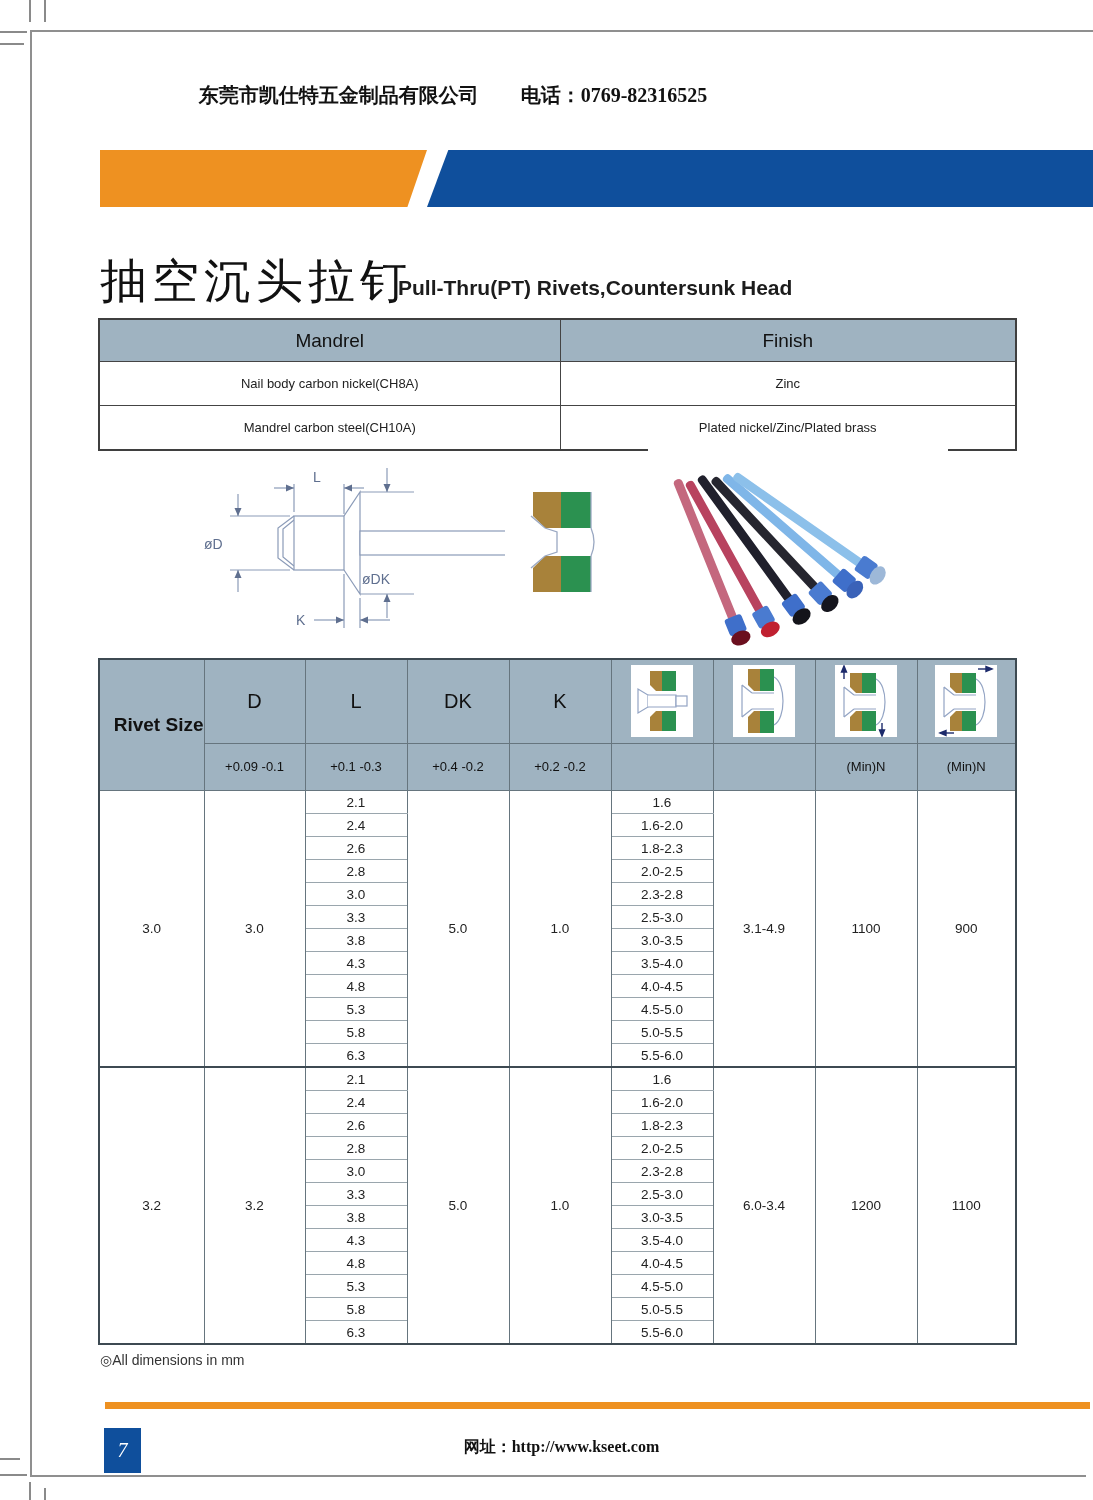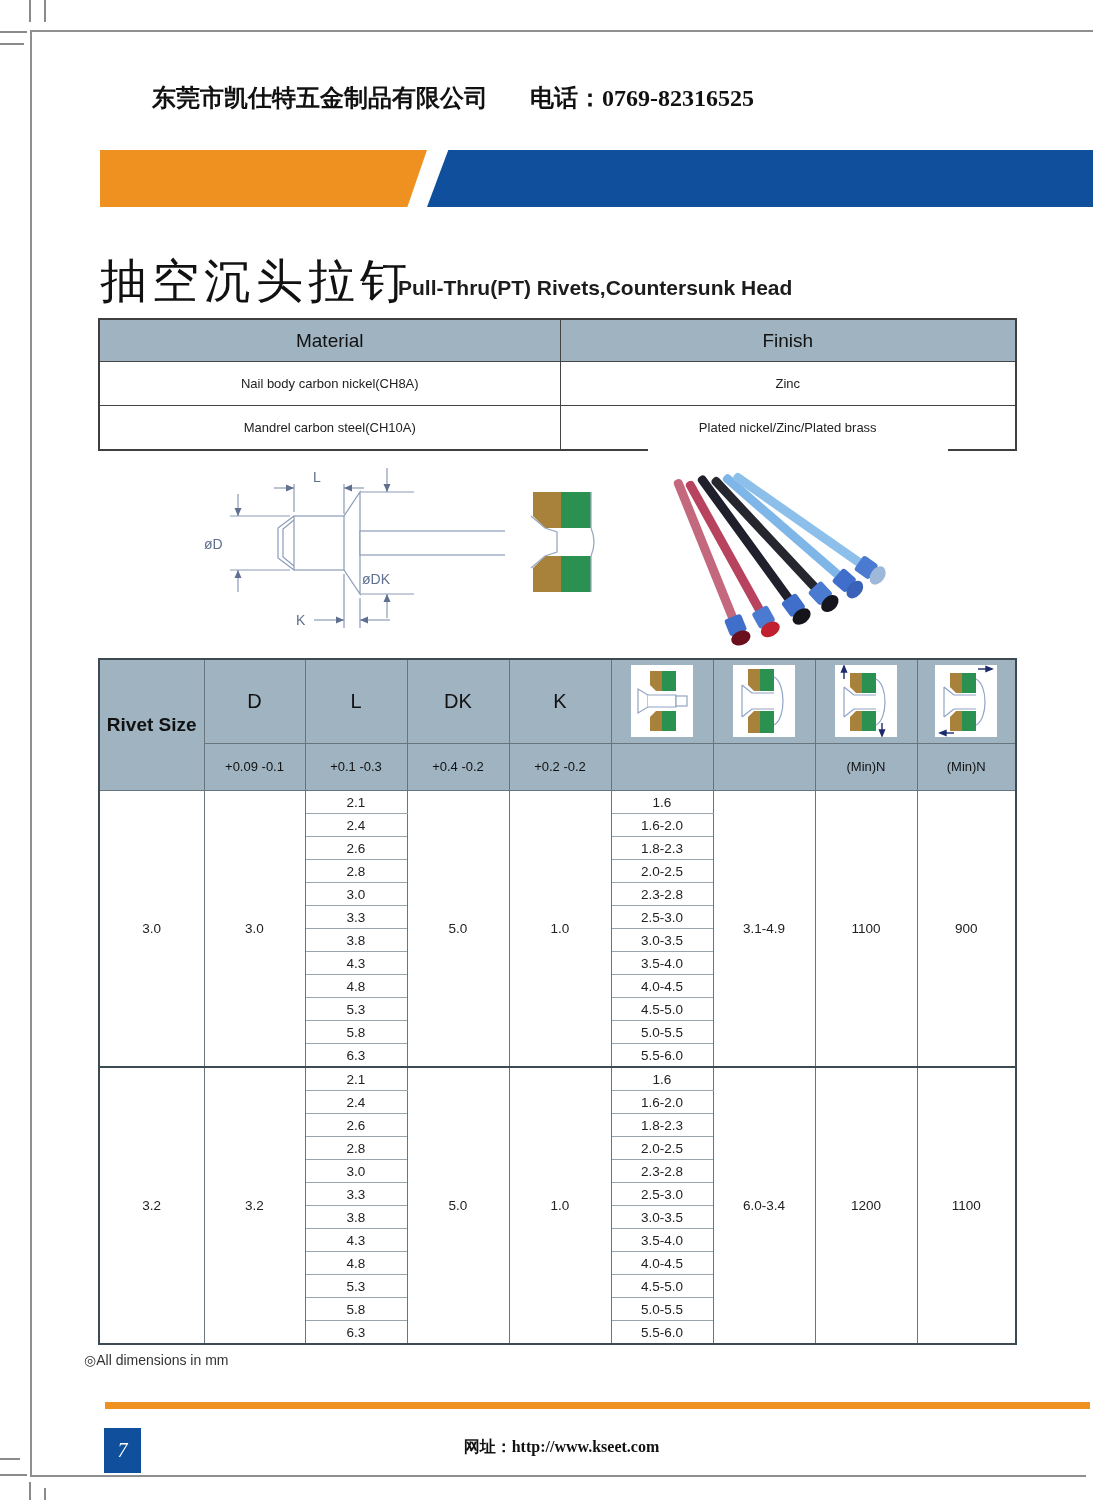--- a/index.html
+++ b/index.html
@@ -9,21 +9,21 @@
   
   .mark{position:absolute;background:#8a8a8a;}
 
   
   .frame-top{position:absolute;left:30px;top:30px;width:1063px;height:2px;background:#8f8f8f;}
   .frame-left{position:absolute;left:30px;top:30px;width:2px;height:1446px;background:#8f8f8f;}
   .frame-bottom{position:absolute;left:30px;top:1475px;width:1056px;height:2px;background:#8f8f8f;}
 
   
   .company-line{position:absolute;left:30px;top:82px;width:846px;text-align:center;
-    font-family:"Liberation Serif",serif;font-weight:bold;font-size:24px;color:#111;}
+    font-family:"Liberation Serif",serif;font-weight:bold;font-size:20px;color:#111;}
   .company-line .phone{margin-left:42px;}
 
   
   .banner-orange{position:absolute;left:100px;top:150px;width:327px;height:57px;background:#EE9121;
     clip-path:polygon(0 0,100% 0,94% 100%,0 100%);}
   .banner-blue{position:absolute;left:427px;top:150px;width:666px;height:57px;background:#0F4F9C;
     clip-path:polygon(3.2% 0,100% 0,100% 100%,0 100%);}
 
   
   .title-cn{position:absolute;left:100px;top:250px;font-size:47px;font-weight:normal;letter-spacing:5px;color:#111;text-align:right;}
@@ -39,28 +39,28 @@
   
   .fig{position:absolute;}
   .cad text{font-family:"Liberation Sans",sans-serif;font-size:14px;fill:#5f6f8f;}
 
   
   .spec-table{position:absolute;left:98px;top:658px;width:917px;border-collapse:collapse;table-layout:fixed;
     border:2px solid #3d4a52;}
   .spec-table th,.spec-table td{border:1px solid #66757e;padding:0;}
   .spec-table th{background:#9FB3C1;font-weight:400;color:#111;}
   .spec-table .lbl{font-size:20px;}
-  .spec-table .rivet-size-h{font-size:19px;font-weight:bold;}
+  .spec-table .rivet-size-h{font-size:19px;font-weight:bold;text-align:right;}
   .spec-table .tol{font-size:13px;height:46px;margin-top:30px;}
   .spec-table td{background:#ffffff;font-size:13.5px;text-align:center;color:#222;height:22px;}
   .spec-table td.per-row{border-top:1px solid #9aa6ad;border-bottom:1px solid #9aa6ad;}
   .spec-table tr.group-start td{border-top:2px solid #3d4a52;}
   .icon-card{width:62px;height:72px;background:#fff;margin:4px auto;display:flex;align-items:center;justify-content:center;}
 
-  .footnote{position:absolute;left:84px;top:1352px;font-size:14px;color:#333;}
+  .footnote{position:absolute;left:100px;top:1352px;font-size:14px;color:#333;}
 
   
   .footer-bar{position:absolute;left:105px;top:1402px;width:985px;height:7px;background:#EE9121;}
   .page-num-box{position:absolute;left:104px;top:1428px;width:37px;height:45px;background:#0F4F9C;
     color:#fff;font-family:"Liberation Serif",serif;font-style:italic;font-size:20px;
     display:flex;align-items:center;justify-content:center;}
   .footer-site{position:absolute;left:30px;top:1437px;width:1063px;text-align:center;
     font-family:"Liberation Serif",serif;font-weight:bold;font-size:16px;color:#111;}
 </style>
 </head>
@@ -91,21 +91,21 @@
   <div class="title-cn">抽空沉头拉钉</div>
   <div class="title-en">Pull-Thru(PT) Rivets,Countersunk Head</div>
 
   <table class="material-table">
     <colgroup>
         <col style="width:461px;">
         <col style="width:456px;">
       </colgroup>
     <tbody>
         <tr>
-      <th>Material</th>
+      <th>Mandrel</th>
       <th>Finish</th>
     </tr>
     <tr>
       <td>Nail body carbon nickel(CH8A)</td>
       <td>Zinc</td>
     </tr>
     <tr>
       <td>Mandrel carbon steel(CH10A)</td>
       <td>Plated nickel/Zinc/Plated brass</td>
     </tr>

